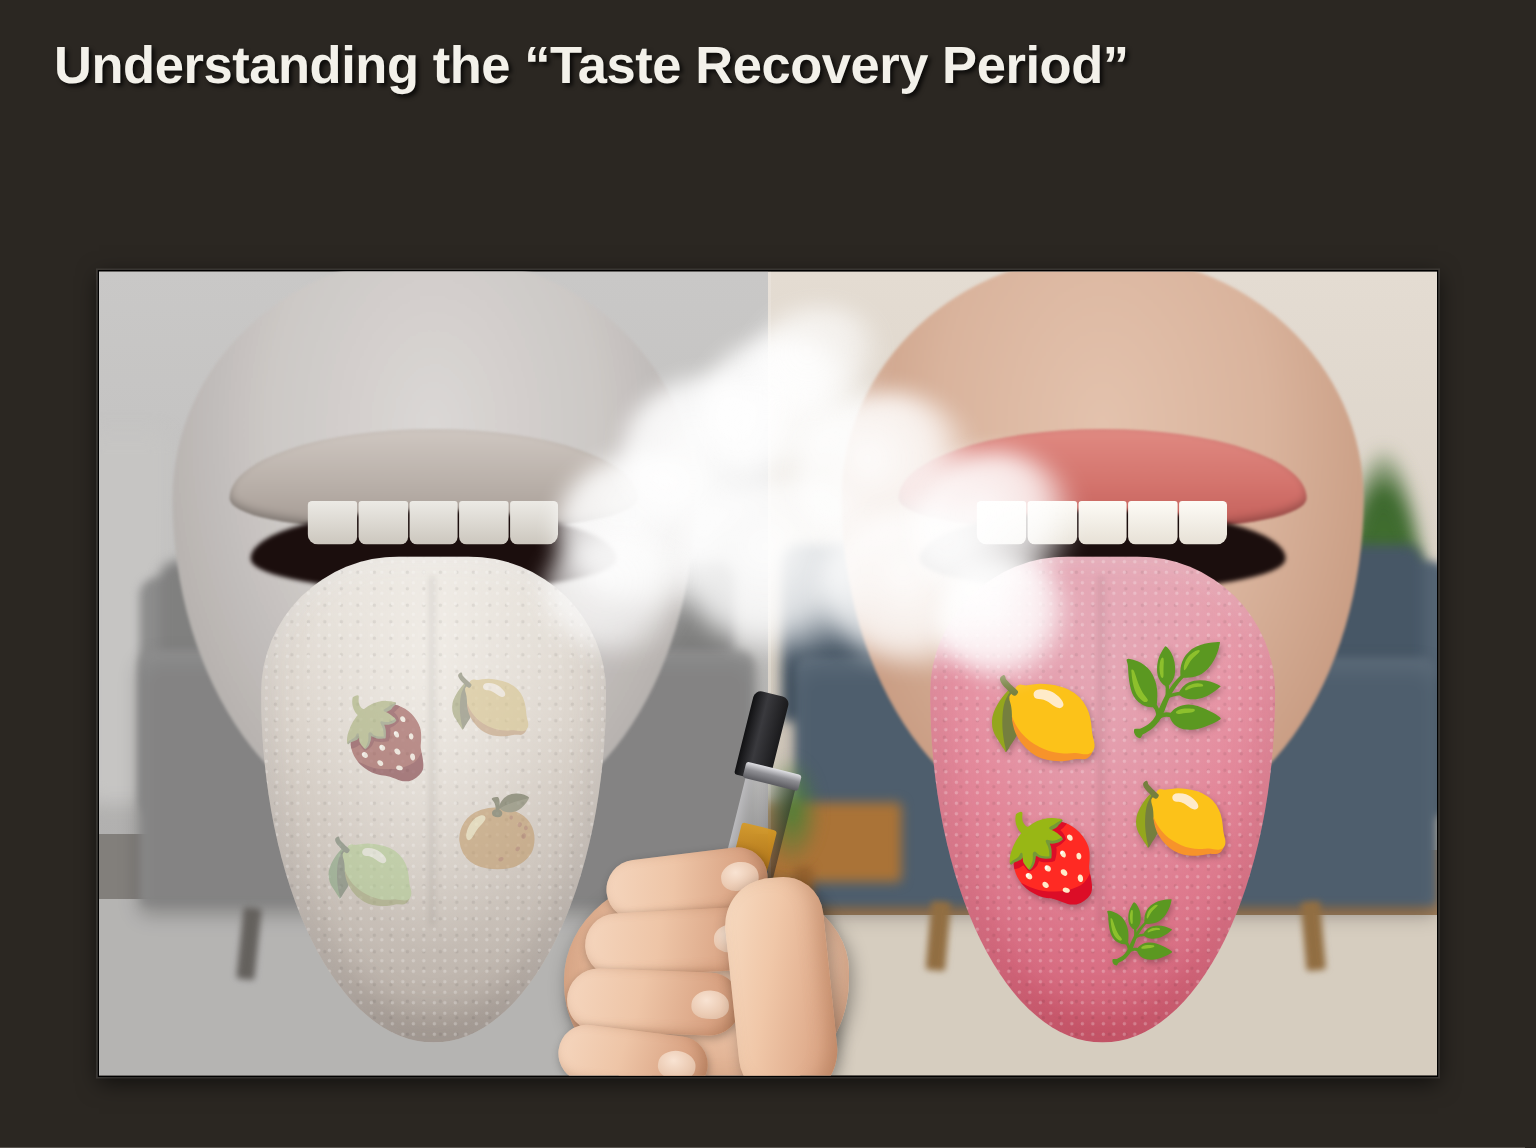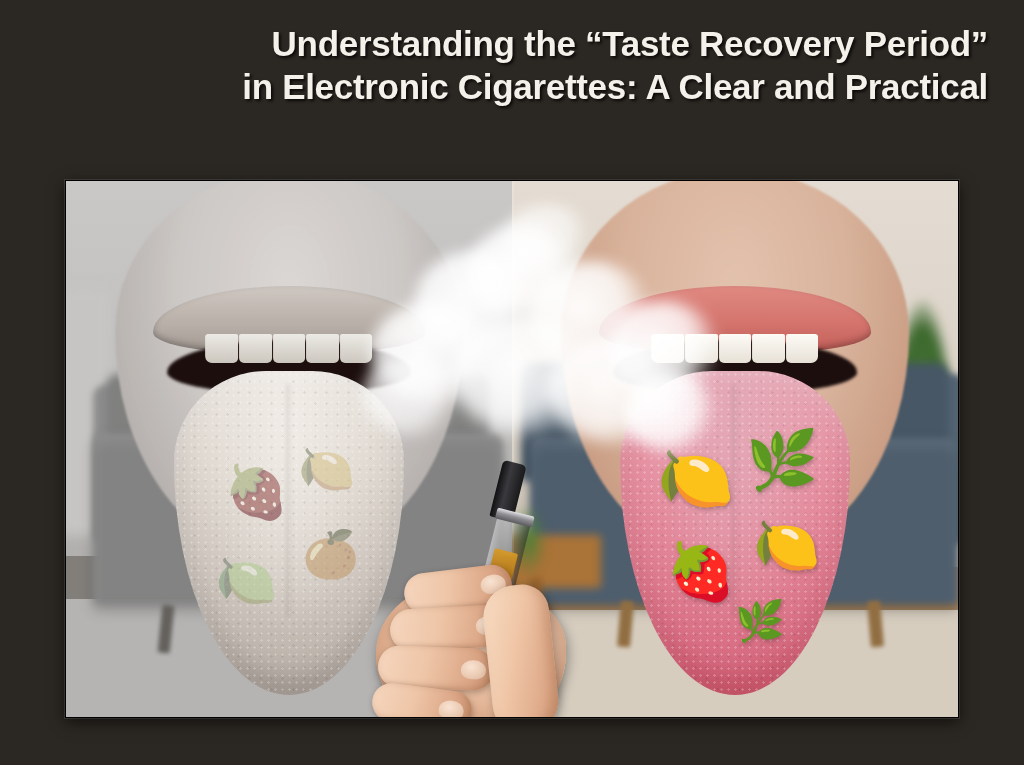--- a/index.html
+++ b/index.html
@@ -8,21 +8,21 @@
   }
   body{
     background:#2b2722;
     font-family:"Liberation Sans", sans-serif;
     position:relative;
   }
 
   
   #title-block{
     position:absolute; left:0; top:22px; width:1024px;
-    text-align:right;
+    text-align:left;
     padding:0 36px;
   }
   #title-block .line{
     display:block;
     color:#f3f1ea;
     font-weight:bold;
     font-size:35px;
     line-height:43px;
     letter-spacing:-0.3px;
     text-shadow:2px 2px 3px rgba(0,0,0,.75);
@@ -300,21 +300,20 @@
   #divider{
     position:absolute; left:50%; top:0; width:1.5px; height:100%;
     background:rgba(255,255,255,.16);
   }
 </style>
 </head>
 <body style="background: rgb(43, 39, 34);">
 
 <div id="title-block">
   <span class="line">Understanding the “Taste Recovery Period”</span>
-  <span class="line">in Electronic Cigarettes: A Clear and Practical</span>
 </div>
 
 <div id="photo">
 
   <div class="half left">
     <div class="room dull">
       <div class="lamp"></div>
       <div class="cushion"></div>
       <div class="sofa-arm"></div>
       <div class="sofa-back"></div>

